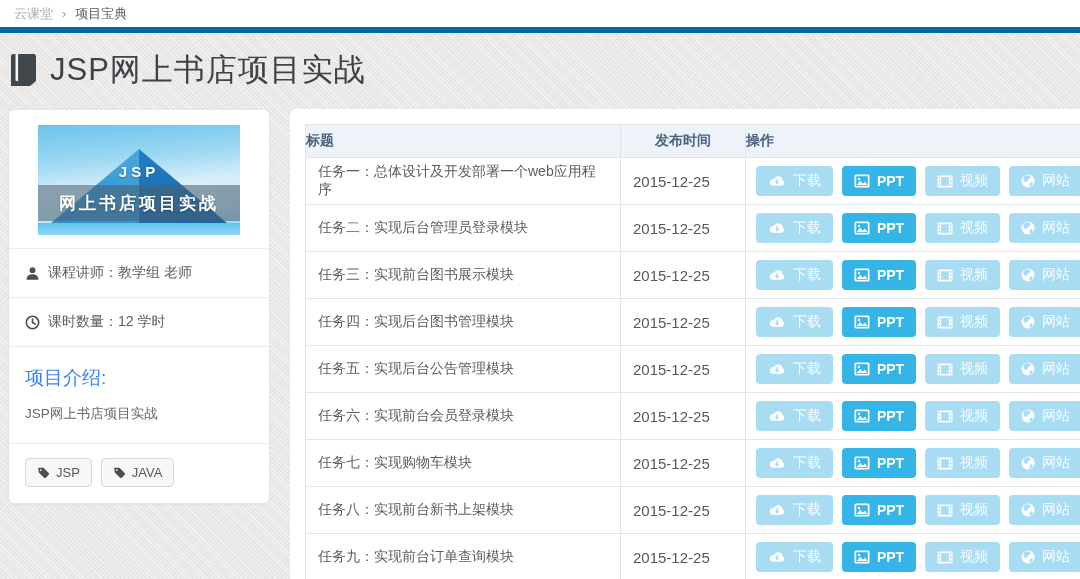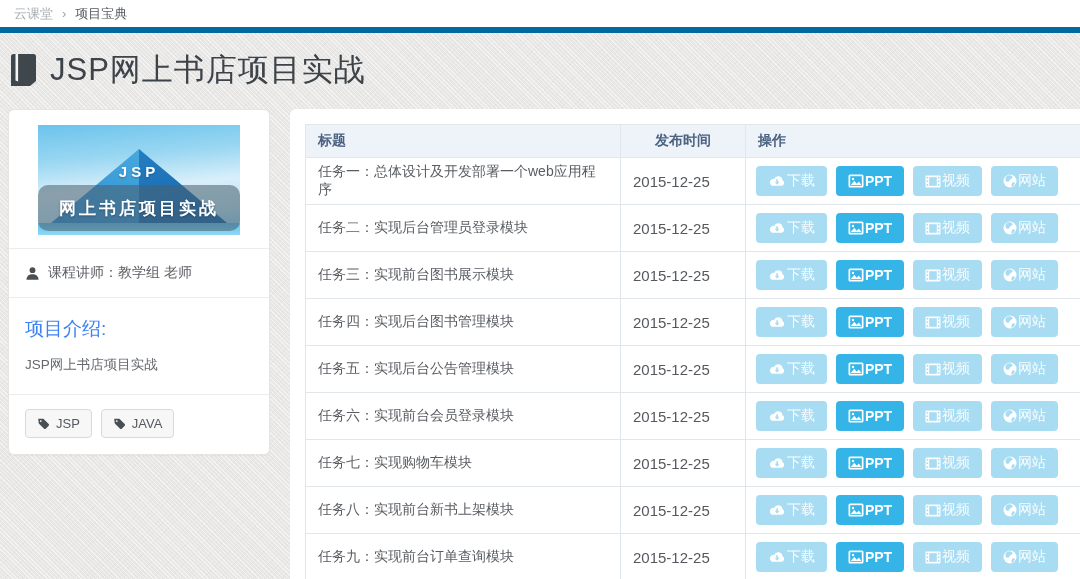--- a/index.html
+++ b/index.html
@@ -37,22 +37,22 @@
   .pyr { position:absolute; bottom:12px; left:50%; transform:translateX(-50%);
     width:176px; height:74px; }
   .pyr .face-l { position:absolute; inset:0; background:linear-gradient(200deg,#4fb0e2,#2e8ed0);
     clip-path:polygon(50% 0, 0 100%, 50% 100%); }
   .pyr .face-r { position:absolute; inset:0; background:linear-gradient(160deg,#2a85c8,#1565ab);
     clip-path:polygon(50% 0, 100% 100%, 50% 100%); }
   .cover .water { position:absolute; left:0; right:0; bottom:0; height:12px;
     background:linear-gradient(180deg,#5fc2ee,#8fd8f4); }
   .cover .t1 { position:absolute; left:0; right:0; top:38px; text-align:center;
     color:#fff; font-weight:bold; font-size:15px; letter-spacing:4px; text-shadow:0 1px 2px rgba(0,40,80,.35); }
-  .cover .band { position:absolute; left:0; right:0; top:60px; height:46px;
-    background:rgba(75,95,108,.55); display:flex; align-items:center; justify-content:center;border-radius:10px; }
+  .cover .band { position:absolute; left:0; right:0; top:60px; height:36px;
+    background:rgba(75,95,108,.55); display:flex; align-items:center; justify-content:center; }
   .cover .band span { color:#fff; font-weight:bold; font-size:17px; letter-spacing:3px;
     text-shadow:0 1px 2px rgba(0,30,60,.4); }
 
   .meta-row { display:flex; align-items:center; gap:8px; padding:15px 16px;
     border-top:1px solid #ececec; font-size:14px; color:#5b5f64; }
   .meta-row svg { flex:0 0 auto; }
 
   .side-sec { border-top:1px solid #ececec; padding:12px 16px 16px; }
   .side-sec h2 { font-size:19px; font-weight:400; color:#3b82f6; margin:6px 0 14px; }
   .side-sec .sec-text { font-size:13.5px; color:#66696e; padding-bottom:4px; }
@@ -61,27 +61,27 @@
     background:#f7f7f7; border:1px solid #d9d9d9; border-radius:4px;
     font-size:13px; color:#55595e; cursor:pointer; }
 
   
   .main-panel { flex:1 1 auto; margin-left:20px; background:#fff;
     border-radius:6px 0 0 0; padding:15px 0 0 15px; min-height:500px; overflow:hidden; }
   table { border-collapse:collapse; table-layout:fixed; width:810px; }
   col.c1 { width:315px; } col.c2 { width:125px; } col.c3 { width:370px; }
   th, td { border:1px solid #e1e6eb; }
   th { height:33px; background:#edf3f9; color:#4b6280; font-size:14px;
-    font-weight:bold; text-align:left; padding:0 12px; }
+    font-weight:bold; text-align:left; padding:0 0; }
   th.center { text-align:center; }
   td { height:47px; font-size:14px; color:#595d62; padding:0 12px; background:#fff; }
   td.c-date { text-align:left; font-size:15px; color:#55595e; }
   td.c-actions { padding:0 0 0 10px; white-space:nowrap; }
 
-  .btn { display:inline-flex; align-items:center; gap:1px; height:30px; padding:0 12px;
+  .btn { display:inline-flex; align-items:center; gap:7px; height:30px; padding:0 12px;
     border:none; border-radius:4px; font-size:14px; cursor:pointer; margin-right:5px;
     font-family:inherit; vertical-align:middle; }
   .btn.light { background:#a8dcf2; color:rgba(255,255,255,.92); }
   .btn.strong { background:#35b5e7; color:#fff; font-weight:bold;align-items:center; }
   .btn .ic { display:inline-flex; }
 </style>
 </head>
 <body>
 
 <div class="crumbbar">
@@ -120,20 +120,27 @@
     </div>
 
     <div class="meta-row">
       <svg width="15" height="15" viewBox="0 0 16 16" fill="#4a4f54">
         <circle cx="8" cy="4.4" r="3.1"></circle>
         <path d="M1.6 14.6 c0-3.7 2.9-5.7 6.4-5.7 s6.4 2 6.4 5.7 z"></path>
       </svg>
       <span>课程讲师：教学组 老师</span>
     </div>
 
+    <div class="meta-row">
+      <svg width="15" height="15" viewBox="0 0 16 16" fill="none" stroke="#4a4f54" stroke-width="1.7">
+        <circle cx="8" cy="8" r="6.6"></circle>
+        <path d="M8 4.3 V8 l3 1.8" stroke-linecap="round"></path>
+      </svg>
+      <span>课时数量：12 学时</span>
+    </div>
 
     <div class="side-sec">
       <h2>项目介绍:</h2>
       <div class="sec-text">JSP网上书店项目实战</div>
     </div>
 
     <div class="side-sec">
       <div class="tags">
         <span class="tag">
           <svg width="13" height="13" viewBox="0 0 16 16">

